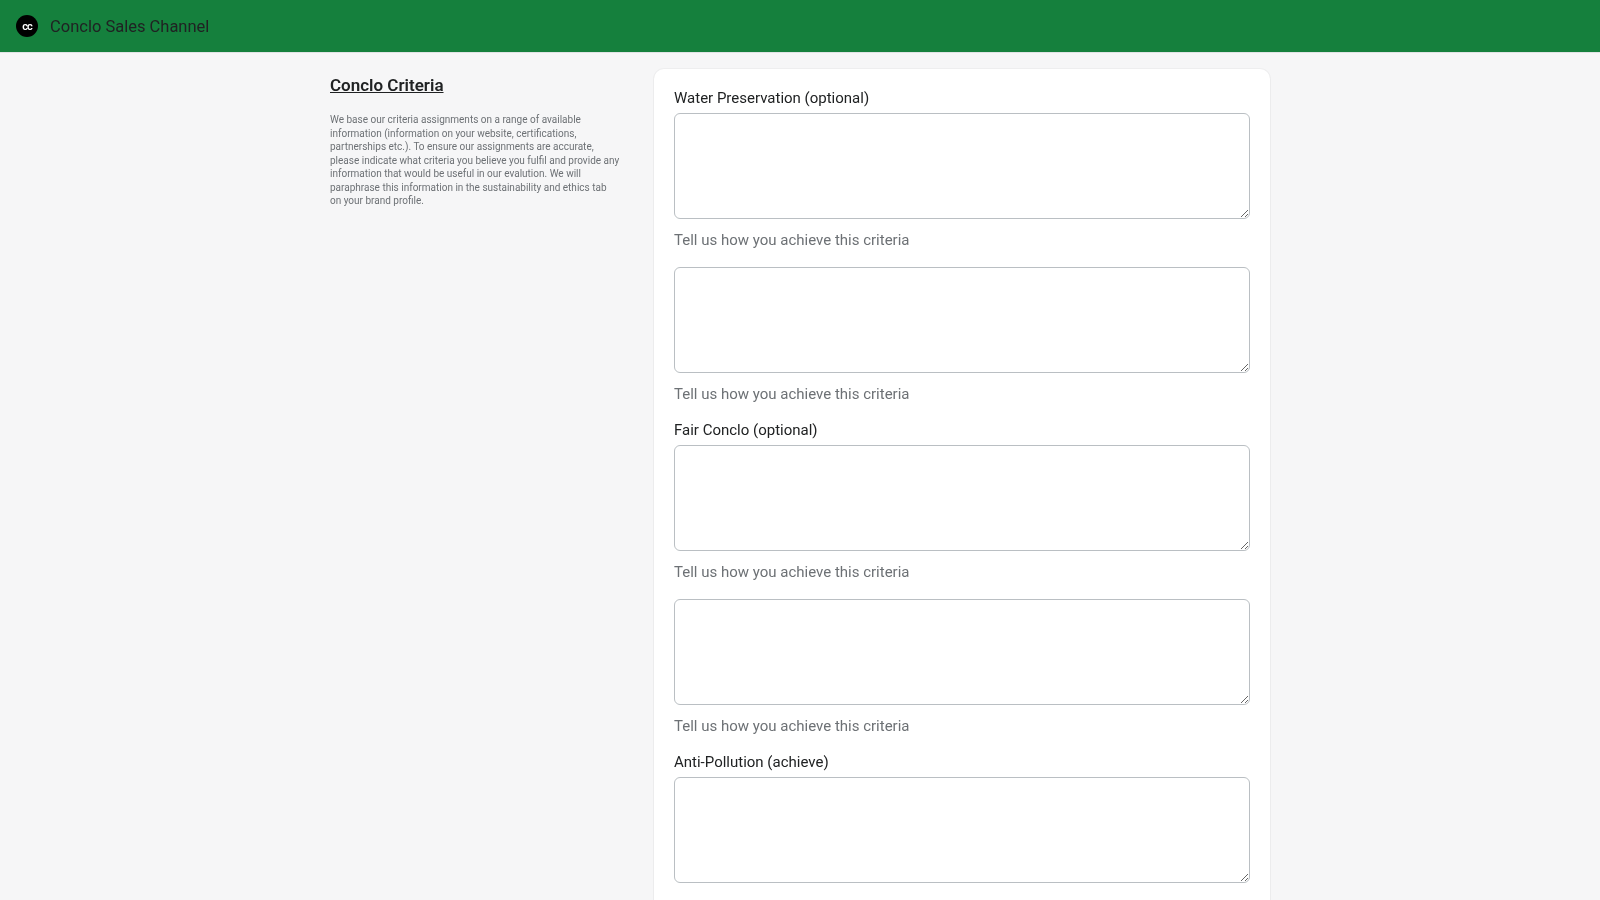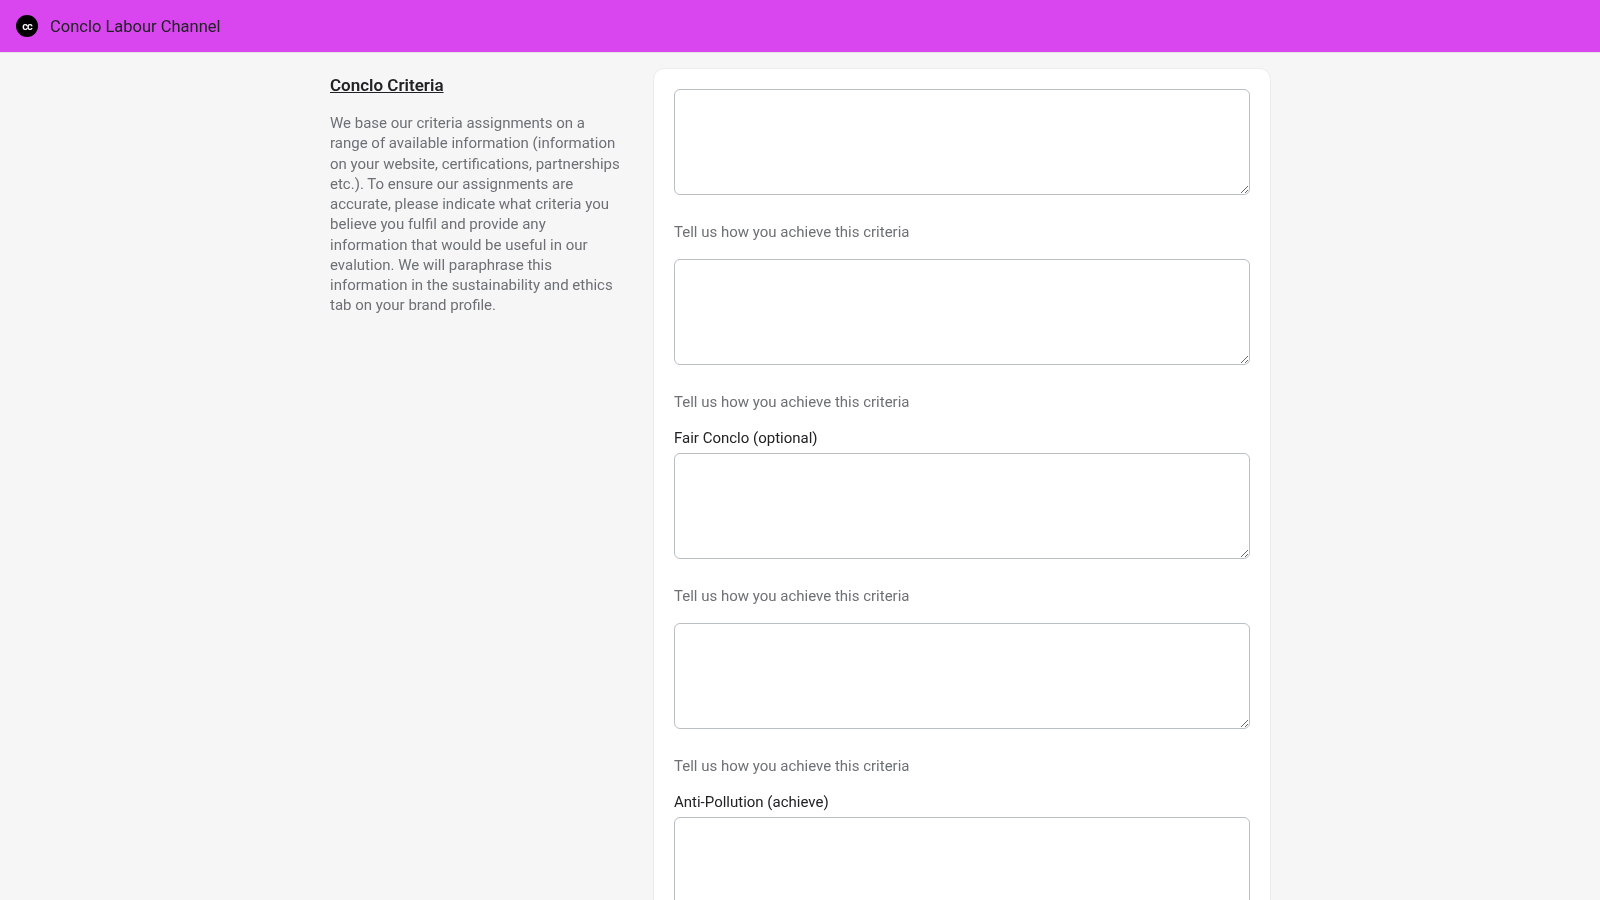--- a/index.html
+++ b/index.html
@@ -10,21 +10,21 @@
     background: #f6f6f7;
     color: #202223;
     overflow: hidden;
   }
   .header {
     height: 53px;
     border-bottom: 1px solid #e1e3e5;
     display: flex;
     align-items: center;
     padding: 0 16px;
-    background: #d946ef;
+    background: #15803d;
   }
   .logo-circle {
     width: 22px;
     height: 22px;
     border-radius: 50%;
     background: #000;
     color: #fff;
     display: flex;
     align-items: center;
     justify-content: center;
@@ -55,21 +55,21 @@
     padding-top: 6px;
   }
   .section-title {
     font-size: 17px;
     font-weight: 600;
     color: #202223;
     margin-bottom: 18px;
     text-decoration: underline;
   }
   .section-desc {
-    font-size: 15px;
+    font-size: 10px;
     line-height: 1.35;
     color: #6d7175;
   }
   .right-col {
     flex: 1;
   }
   .card {
     background: #fff;
     border-radius: 10px;
     padding: 20px 20px 4px 20px;
@@ -91,41 +91,42 @@
     border-radius: 6px;
     resize: vertical;
     padding: 8px 10px;
     font-size: 14px;
     font-family: inherit;
     background: #fff;
   }
   .field-help {
     font-size: 15px;
     color: #6d7175;
-    margin-top: 24px;
+    margin-top: 8px;
   }
 </style>
 </head>
 <body>
 
 <div class="header">
   <div class="logo-circle">cc</div>
-  <div class="header-title">Conclo Labour Channel</div>
+  <div class="header-title">Conclo Sales Channel</div>
 </div>
 
 <div class="content">
   <div class="two-col">
     <div class="left-col">
       <h2 class="section-title">Conclo Criteria</h2>
       <p class="section-desc">We base our criteria assignments on a range of available information (information on your website, certifications, partnerships etc.). To ensure our assignments are accurate, please indicate what criteria you believe you fulfil and provide any information that would be useful in our evalution. We will paraphrase this information in the sustainability and ethics tab on your brand profile.</p>
     </div>
     <div class="right-col">
       <div class="card">
 
         <div class="field">
+          <label class="field-label">Water Preservation (optional)</label>
           <textarea class="field-textarea" style=""></textarea>
           <div class="field-help">Tell us how you achieve this criteria</div>
         </div>
 
         <div class="field">
           <textarea class="field-textarea" style=""></textarea>
           <div class="field-help">Tell us how you achieve this criteria</div>
         </div>
 
         <div class="field">

